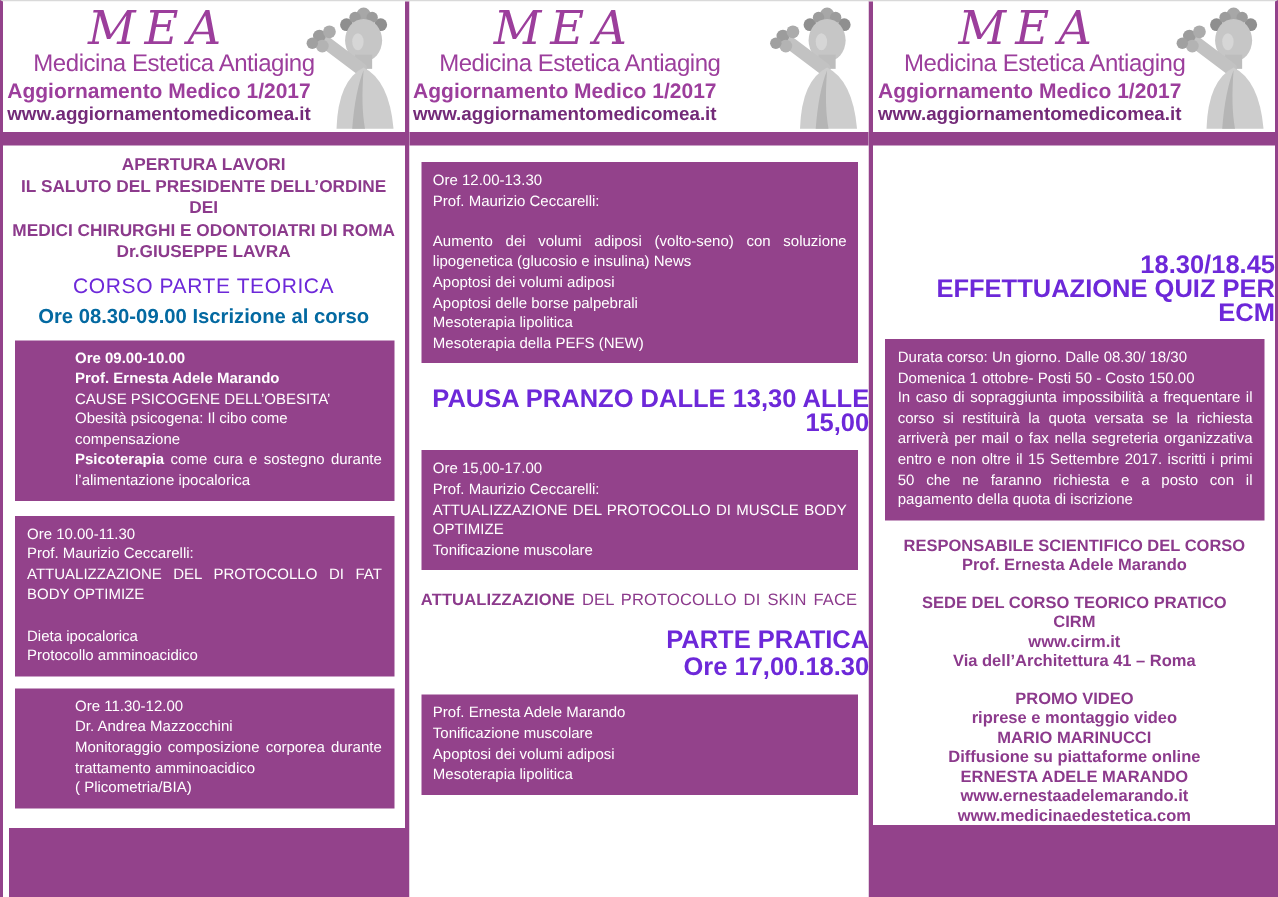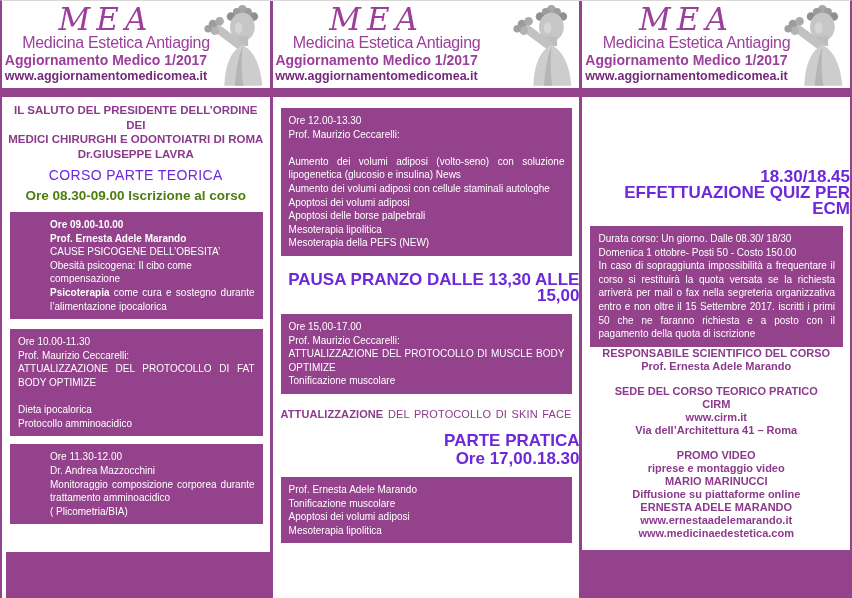--- a/index.html
+++ b/index.html
@@ -15,32 +15,32 @@
   .mast-text { position:absolute; left:0; top:3px; width:208px; text-align:center; color:#9c3e9c; }
   .mea { font-family:"DejaVu Serif", serif; font-style:italic; font-size:31px; line-height:30px; letter-spacing:6px; }
   .mast-sub { font-size:16px; line-height:18px; letter-spacing:-0.3px;padding-left:20px; }
   .mast-ed { font-size:14px; font-weight:bold; line-height:17px; }
   .mast-url { font-size:12.5px; font-weight:bold; color:#732a78; line-height:15px; }
   .statue { position:absolute; right:1px; top:0; width:76px; height:86px; }
   .bar { height:9px; background:#93428b; }
   .b { font-weight:bold; }
   .opening { margin-top:6px; font-size:11.5px; line-height:14.5px; font-weight:bold; text-align:center; color:#8c3a8c; padding:0 6px; }
   .corso { margin-top:6px; font-size:14px; line-height:16px; text-align:center; color:#6d28d9; letter-spacing:0.4px; }
-  .iscr { margin-top:5px; font-size:13.5px; line-height:16px; font-weight:bold; text-align:center; color:#4d7c0f; }
+  .iscr { margin-top:5px; font-size:13.5px; line-height:16px; font-weight:bold; text-align:center; color:#0369a1; }
   .h13 { font-size:17px; line-height:16px; font-weight:bold; text-align:right; color:#6d28d9; }
 
   .block { background:#93428b; color:#ffffff; margin:0 7px 0 8px; padding:6px 8px;
            font-size:10px; line-height:13.6px; }
   .block .j { text-align:justify; }
   .blank { height:13.6px; }
 
   .skinface { margin:13px 8px 0 8px; font-size:11px; line-height:14px; color:#8c3a8c;
               white-space:nowrap; text-align:center; letter-spacing:0.1px; word-spacing:1.5px; }
 
-  .info { font-size:11px; line-height:13px; font-weight:bold; text-align:center; color:#8c3a8c; }
+  .info { margin-top:11px; font-size:11px; line-height:13px; font-weight:bold; text-align:center; color:#8c3a8c; }
   .gap12 { height:12px; }
 
   .bottom-block { position:absolute; bottom:0; background:#93428b; }
   .bb-left { left:4px; right:0; height:46px; }
   .bb-right { left:0; right:0; height:48px; }
 
   .mt16 { margin-top:16px; } .mt12 { margin-top:12px; }
   .mt11 { margin-top:11px; } .mt10 { margin-top:10px; } .mt9 { margin-top:9px; }
   .mt8 { margin-top:8px;padding-left:40px; } .mt2 { margin-top:2px; } .mt72 { margin-top:72px; }
 </style>
@@ -72,20 +72,21 @@
           <circle cx="28" cy="20" r="4.5" fill="#ababab"></circle>
         <circle cx="23" cy="30" r="4.5" fill="#b3b3b3"></circle>
           <circle cx="16" cy="28" r="4" fill="#a0a0a0"></circle>
         <path d="M33 88 Q34 54 52 45 Q70 54 73 88 Z" fill="#cdcdcd"></path>
         <path d="M44 88 Q46 62 52 47 Q50 72 53 88 Z" fill="#b5b5b5"></path>
       </svg>
     </div>
     <div class="bar"></div>
 
     <div class="opening">
+      <div>APERTURA LAVORI</div>
       <div>IL SALUTO DEL PRESIDENTE DELL’ORDINE DEI</div>
       <div>MEDICI CHIRURGHI E ODONTOIATRI DI ROMA</div>
       <div>Dr.GIUSEPPE LAVRA</div>
     </div>
     <div class="corso">CORSO PARTE TEORICA</div>
     <div class="iscr">Ore 08.30-09.00 Iscrizione al corso</div>
 
     <div class="block mt8">
       <div class="b">Ore 09.00-10.00</div>
       <div class="b">Prof. Ernesta Adele Marando</div>
@@ -142,21 +143,20 @@
         <path d="M44 88 Q46 62 52 47 Q50 72 53 88 Z" fill="#b5b5b5"></path>
       </svg>
     </div>
     <div class="bar"></div>
 
     <div class="block mt11">
       <div>Ore 12.00-13.30</div>
       <div>Prof. Maurizio Ceccarelli:</div>
       <div class="blank"></div>
       <div class="j">Aumento dei volumi adiposi (volto-seno) con soluzione lipogenetica (glucosio e insulina) News</div>
-      <div class="j">Aumento dei volumi adiposi con cellule staminali autologhe</div>
       <div>Apoptosi dei volumi adiposi</div>
       <div>Apoptosi delle borse palpebrali</div>
       <div>Mesoterapia lipolitica</div>
       <div>Mesoterapia della PEFS (NEW)</div>
     </div>
 
     <div class="h13 mt16">PAUSA PRANZO DALLE 13,30 ALLE 15,00</div>
 
     <div class="block mt10">
       <div>Ore 15,00-17.00</div>

